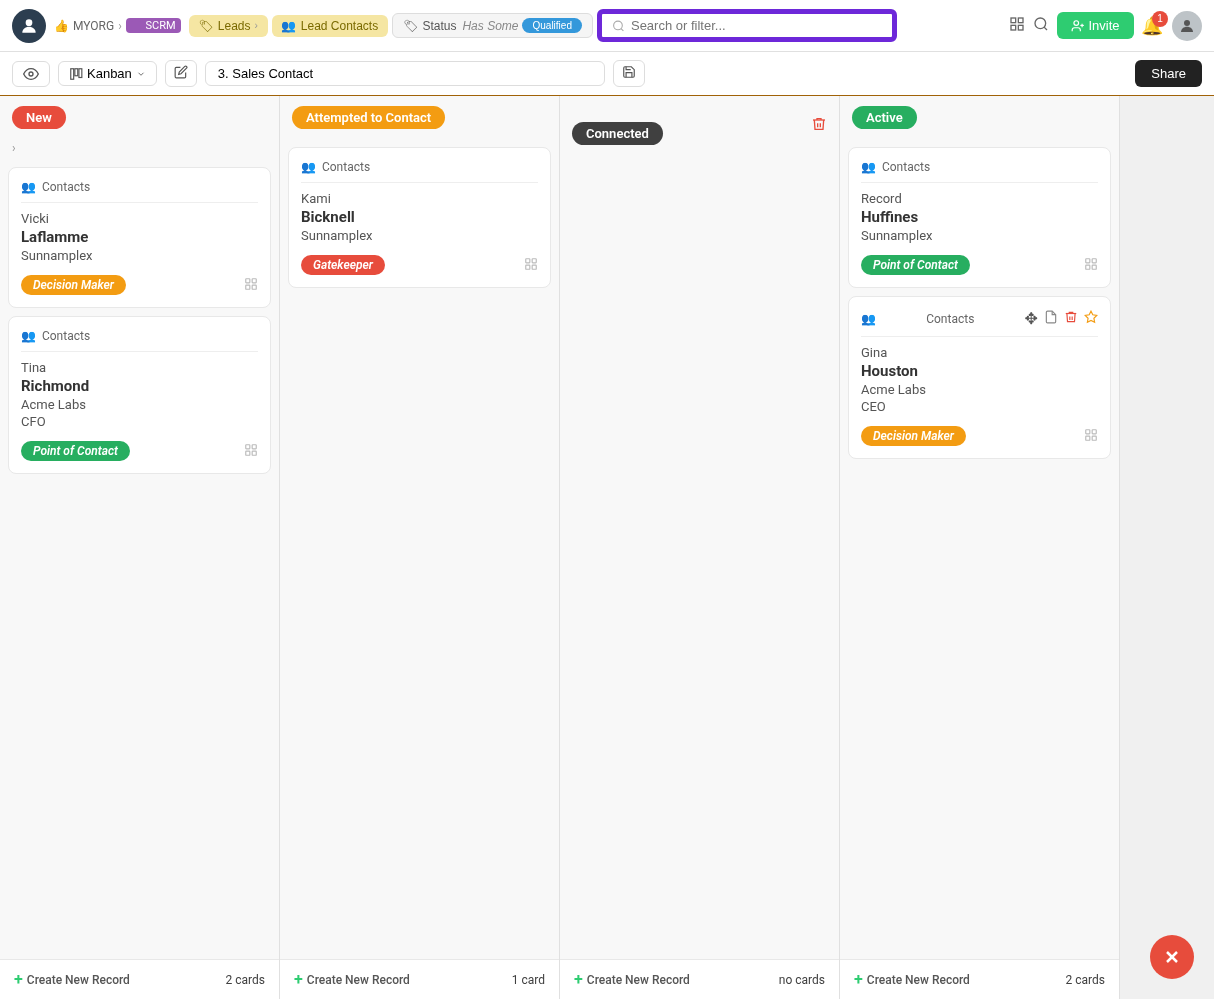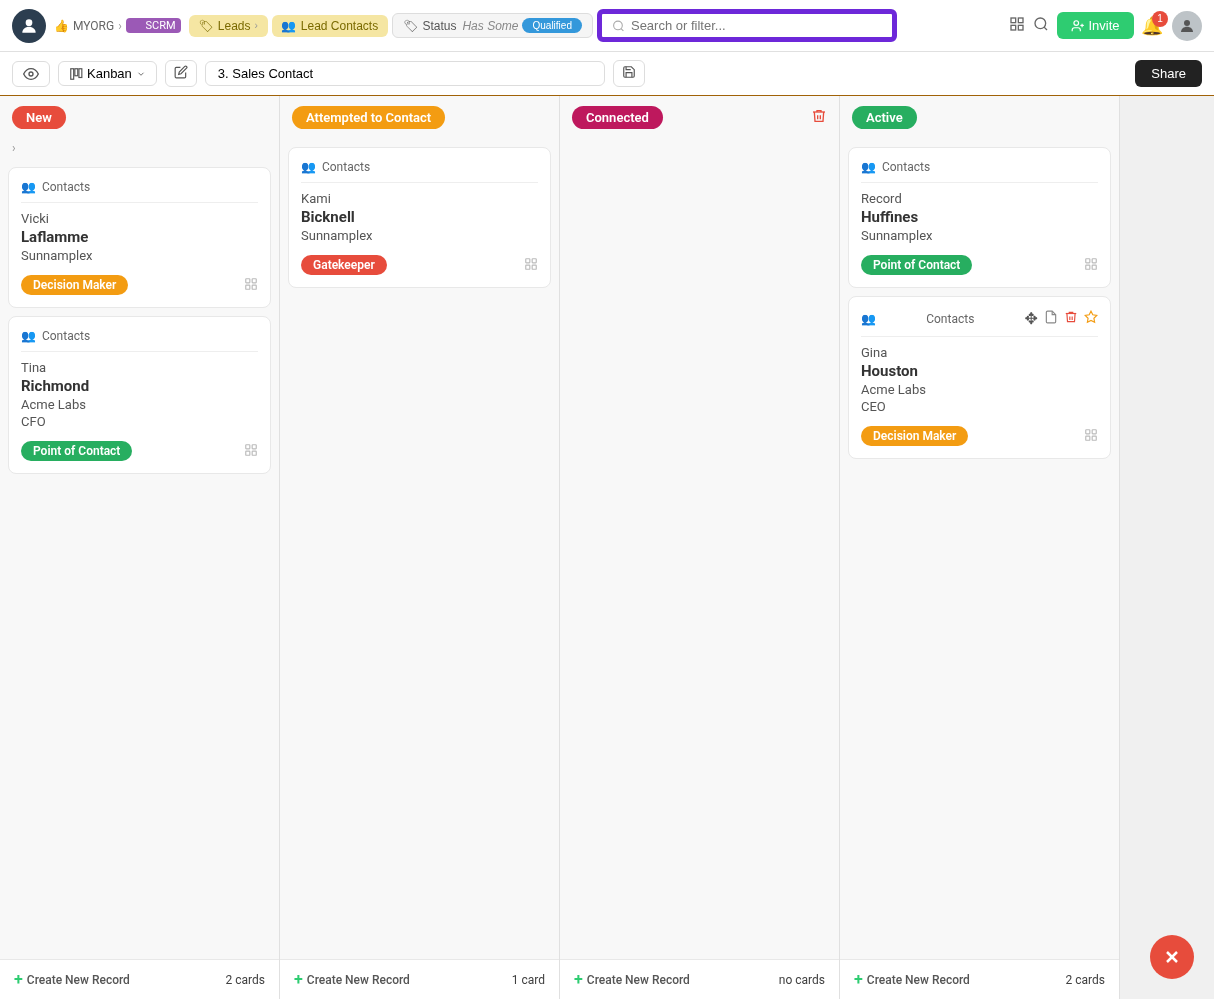--- a/index.html
+++ b/index.html
@@ -99,39 +99,39 @@
     }
     .column-header {
       padding: 10px 12px; font-weight: 600; font-size: 13px;
       display: flex; align-items: center; justify-content: space-between;
     }
     .column-header-badge {
       border-radius: 12px; padding: 4px 14px; font-size: 13px; font-weight: 600;
     }
     .badge-new { background: #e74c3c; color: #fff; }
     .badge-attempted { background: #f39c12; color: #fff; }
-    .badge-connected { background: #be185d; color: #fff; }
+    .badge-connected { background: #404040; color: #fff; margin-top: 16px; }
     .badge-active { background: #27ae60; color: #fff; }
 
     .column-content { flex: 1; overflow-y: auto; padding: 8px; display: flex; flex-direction: column; gap: 8px; }
 
     
     .kanban-card {
       background: #fff; border-radius: 8px; border: 1px solid #e8e8e8;
       padding: 12px; cursor: pointer; position: relative;
     }
     .card-section-label {
       display: flex; align-items: center; gap: 6px; color: #666; font-size: 12px; margin-bottom: 8px;
     }
     .card-first-name { color: #555; font-size: 13px; }
     .card-last-name { font-weight: 700; font-size: 15px; margin: 2px 0; }
     .card-company { color: #555; font-size: 13px; margin-top: 2px; }
     .card-role { color: #555; font-size: 13px; margin-top: 2px; }
     .card-footer {
-      display: flex; align-items: center; justify-content: space-between; margin-top: 12px;
+      display: flex; align-items: center; justify-content: space-between; margin-top: 12px; font-style: italic;
     }
     .role-badge {
       border-radius: 12px; padding: 3px 12px; font-size: 12px; font-weight: 600;
     }
     .badge-decision { background: #f39c12; color: #fff; }
     .badge-gatekeeper { background: #e74c3c; color: #fff; }
     .badge-poc { background: #27ae60; color: #fff; }
     .card-menu-icon { color: #bbb; font-size: 16px; cursor: pointer; }
 
     

